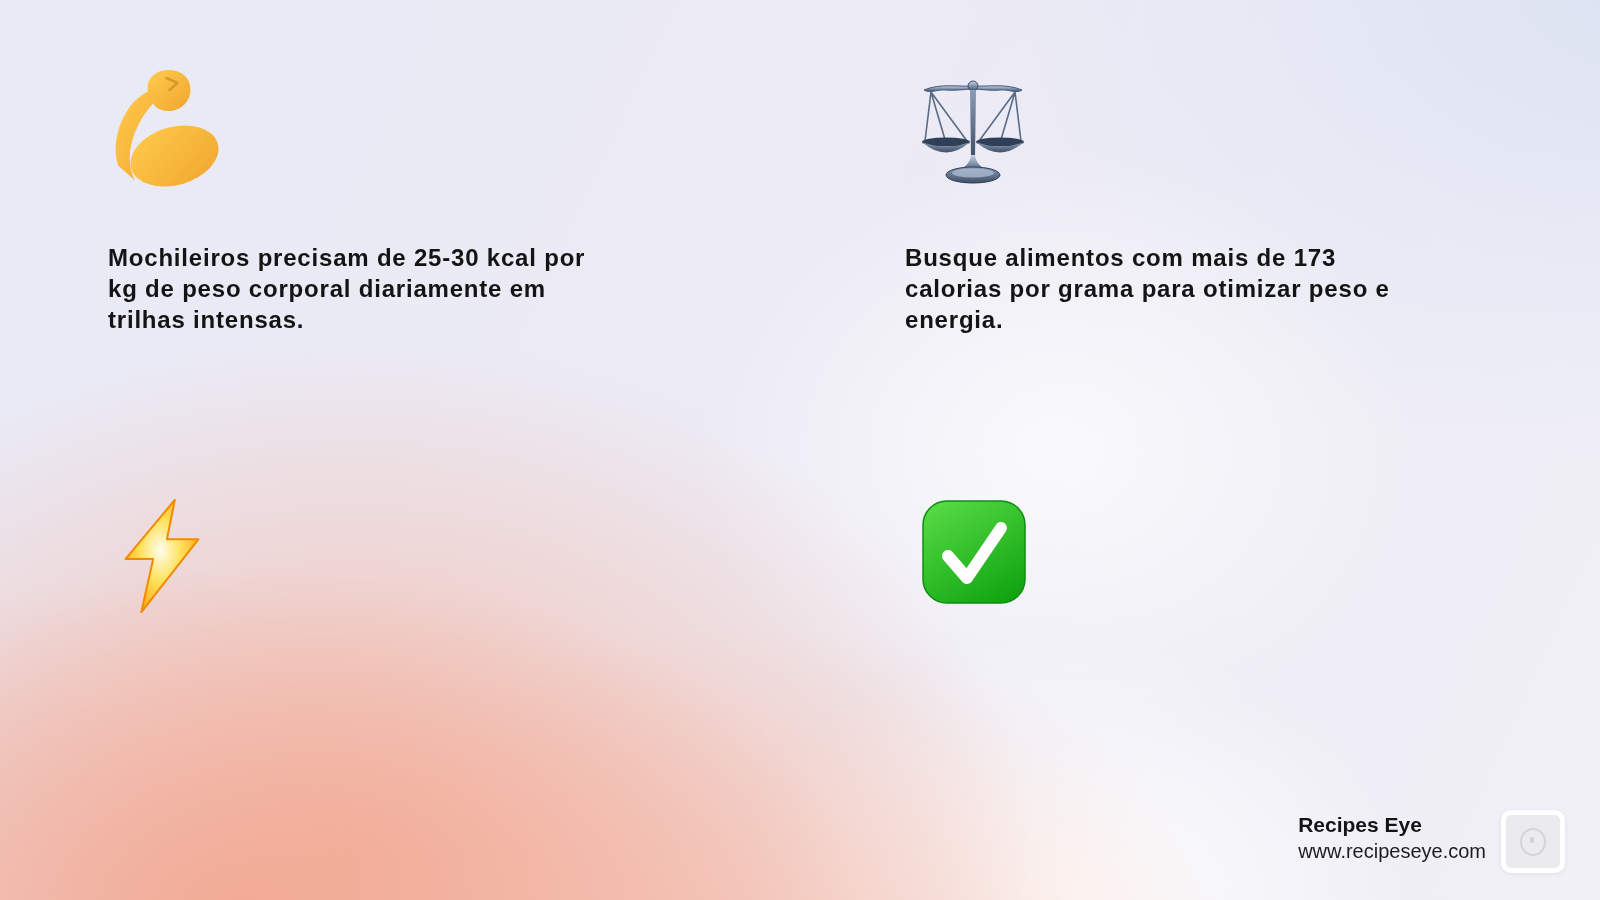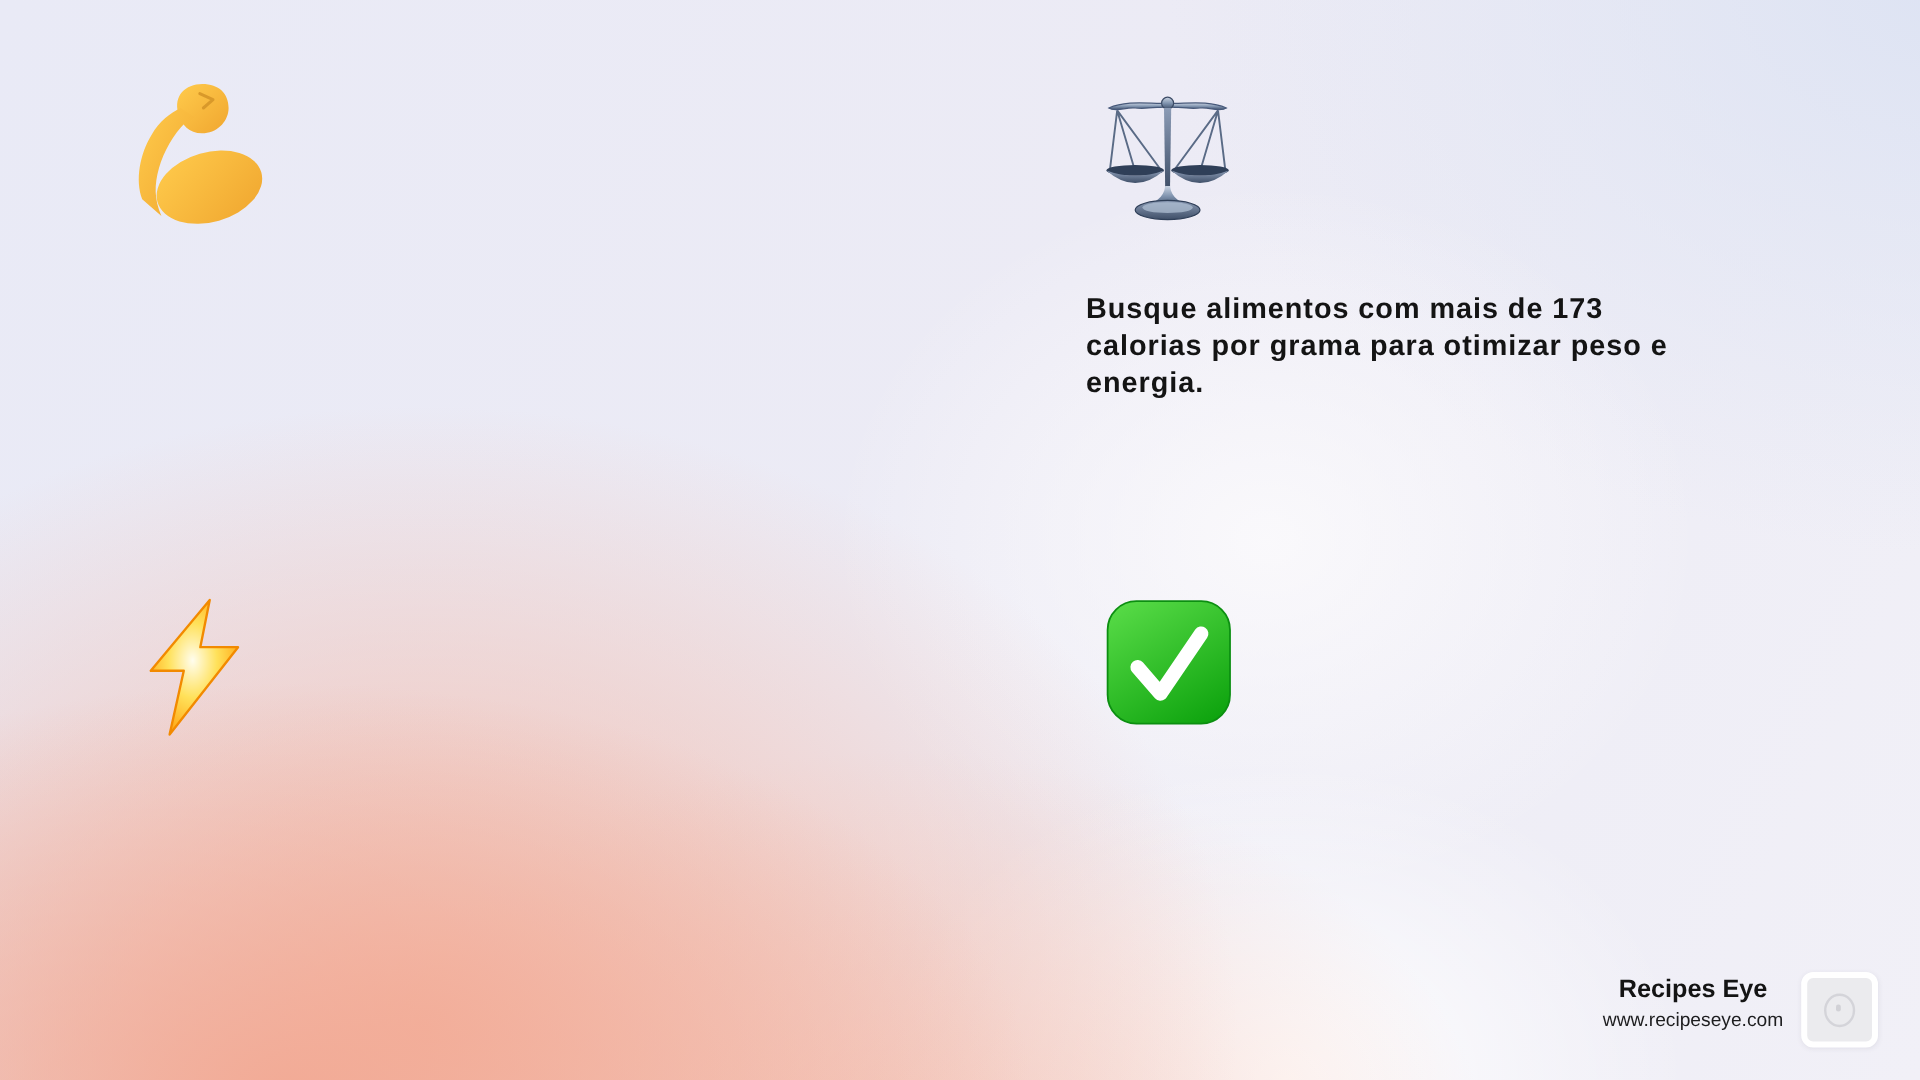--- a/index.html
+++ b/index.html
@@ -32,25 +32,25 @@
   #text-tr{left:905px;top:218px;}
   #text-bl{left:108px;top:646px;}
   #text-br{left:905px;top:646px;}
   #icon-muscle{left:108px;top:68px;width:115px;height:120px;}
   #icon-scale{left:920px;top:74px;width:106px;height:112px;}
   #icon-bolt{left:117px;top:498px;width:90px;height:118px;}
   #icon-check{left:921px;top:499px;width:106px;height:106px;}
   .brand{
     position:absolute;
     right:114px;top:812px;
-    text-align:center;
+    text-align:left;
     color:#141414;
   }
   .brand-name{font-size:21px;font-weight:700;line-height:26px;}
-  .brand-url{font-size:16px;font-weight:400;line-height:26px;color:#1d1d1f;}
+  .brand-url{font-size:20px;font-weight:400;line-height:26px;color:#1d1d1f;}
   .logo-box{
     position:absolute;
     left:1501px;top:810px;
     width:54px;height:53px;
     background:#ebebee;
     border:5px solid #ffffff;
     border-radius:10px;
     box-shadow:0 1px 4px rgba(60,60,90,0.08);
     display:flex;align-items:center;justify-content:center;
   }
@@ -78,20 +78,23 @@
       <linearGradient id="gArm" x1="0" y1="0" x2="1" y2="1">
         <stop offset="0" stop-color="#FFCB4C"></stop>
         <stop offset="1" stop-color="#F0A62F"></stop>
       </linearGradient>
     </defs>
     <path d="M38 26 C34 12 44 2 58 2 C72 2 80 10 80 22 C80 32 72 42 60 43 C48 44 41 37 38 26 Z" fill="url(#gArm)"></path>
     <path d="M44 34 C34 44 26 58 22 72 C18 86 18 98 24 112 L8 98 C2 82 6 60 16 44 C22 33 32 26 40 22 L52 30 Z" fill="url(#gArm)"></path>
     <ellipse cx="64" cy="88" rx="45" ry="29" transform="rotate(-16 64 88)" fill="url(#gArm)"></ellipse>
     <path d="M56 10 L67 15 L59 22" fill="none" stroke="#D9992A" stroke-width="2.5" stroke-linejoin="round" stroke-linecap="round"></path>
   </svg>
+  <p id="text-tl" class="tip-text">Mochileiros precisam de 25-30 kcal por
+kg de peso corporal diariamente em
+trilhas intensas.</p>
 
   <svg id="icon-scale" class="icon" viewBox="0 0 106 110" aria-hidden="true">
     <defs>
       <linearGradient id="gSteel" x1="0" y1="0" x2="0" y2="1">
         <stop offset="0" stop-color="#c9d3e2"></stop>
         <stop offset="0.5" stop-color="#8094af"></stop>
         <stop offset="1" stop-color="#3e4f6b"></stop>
       </linearGradient>
       <linearGradient id="gPan" x1="0" y1="0" x2="0" y2="1">
         <stop offset="0" stop-color="#8c9cb6"></stop>

